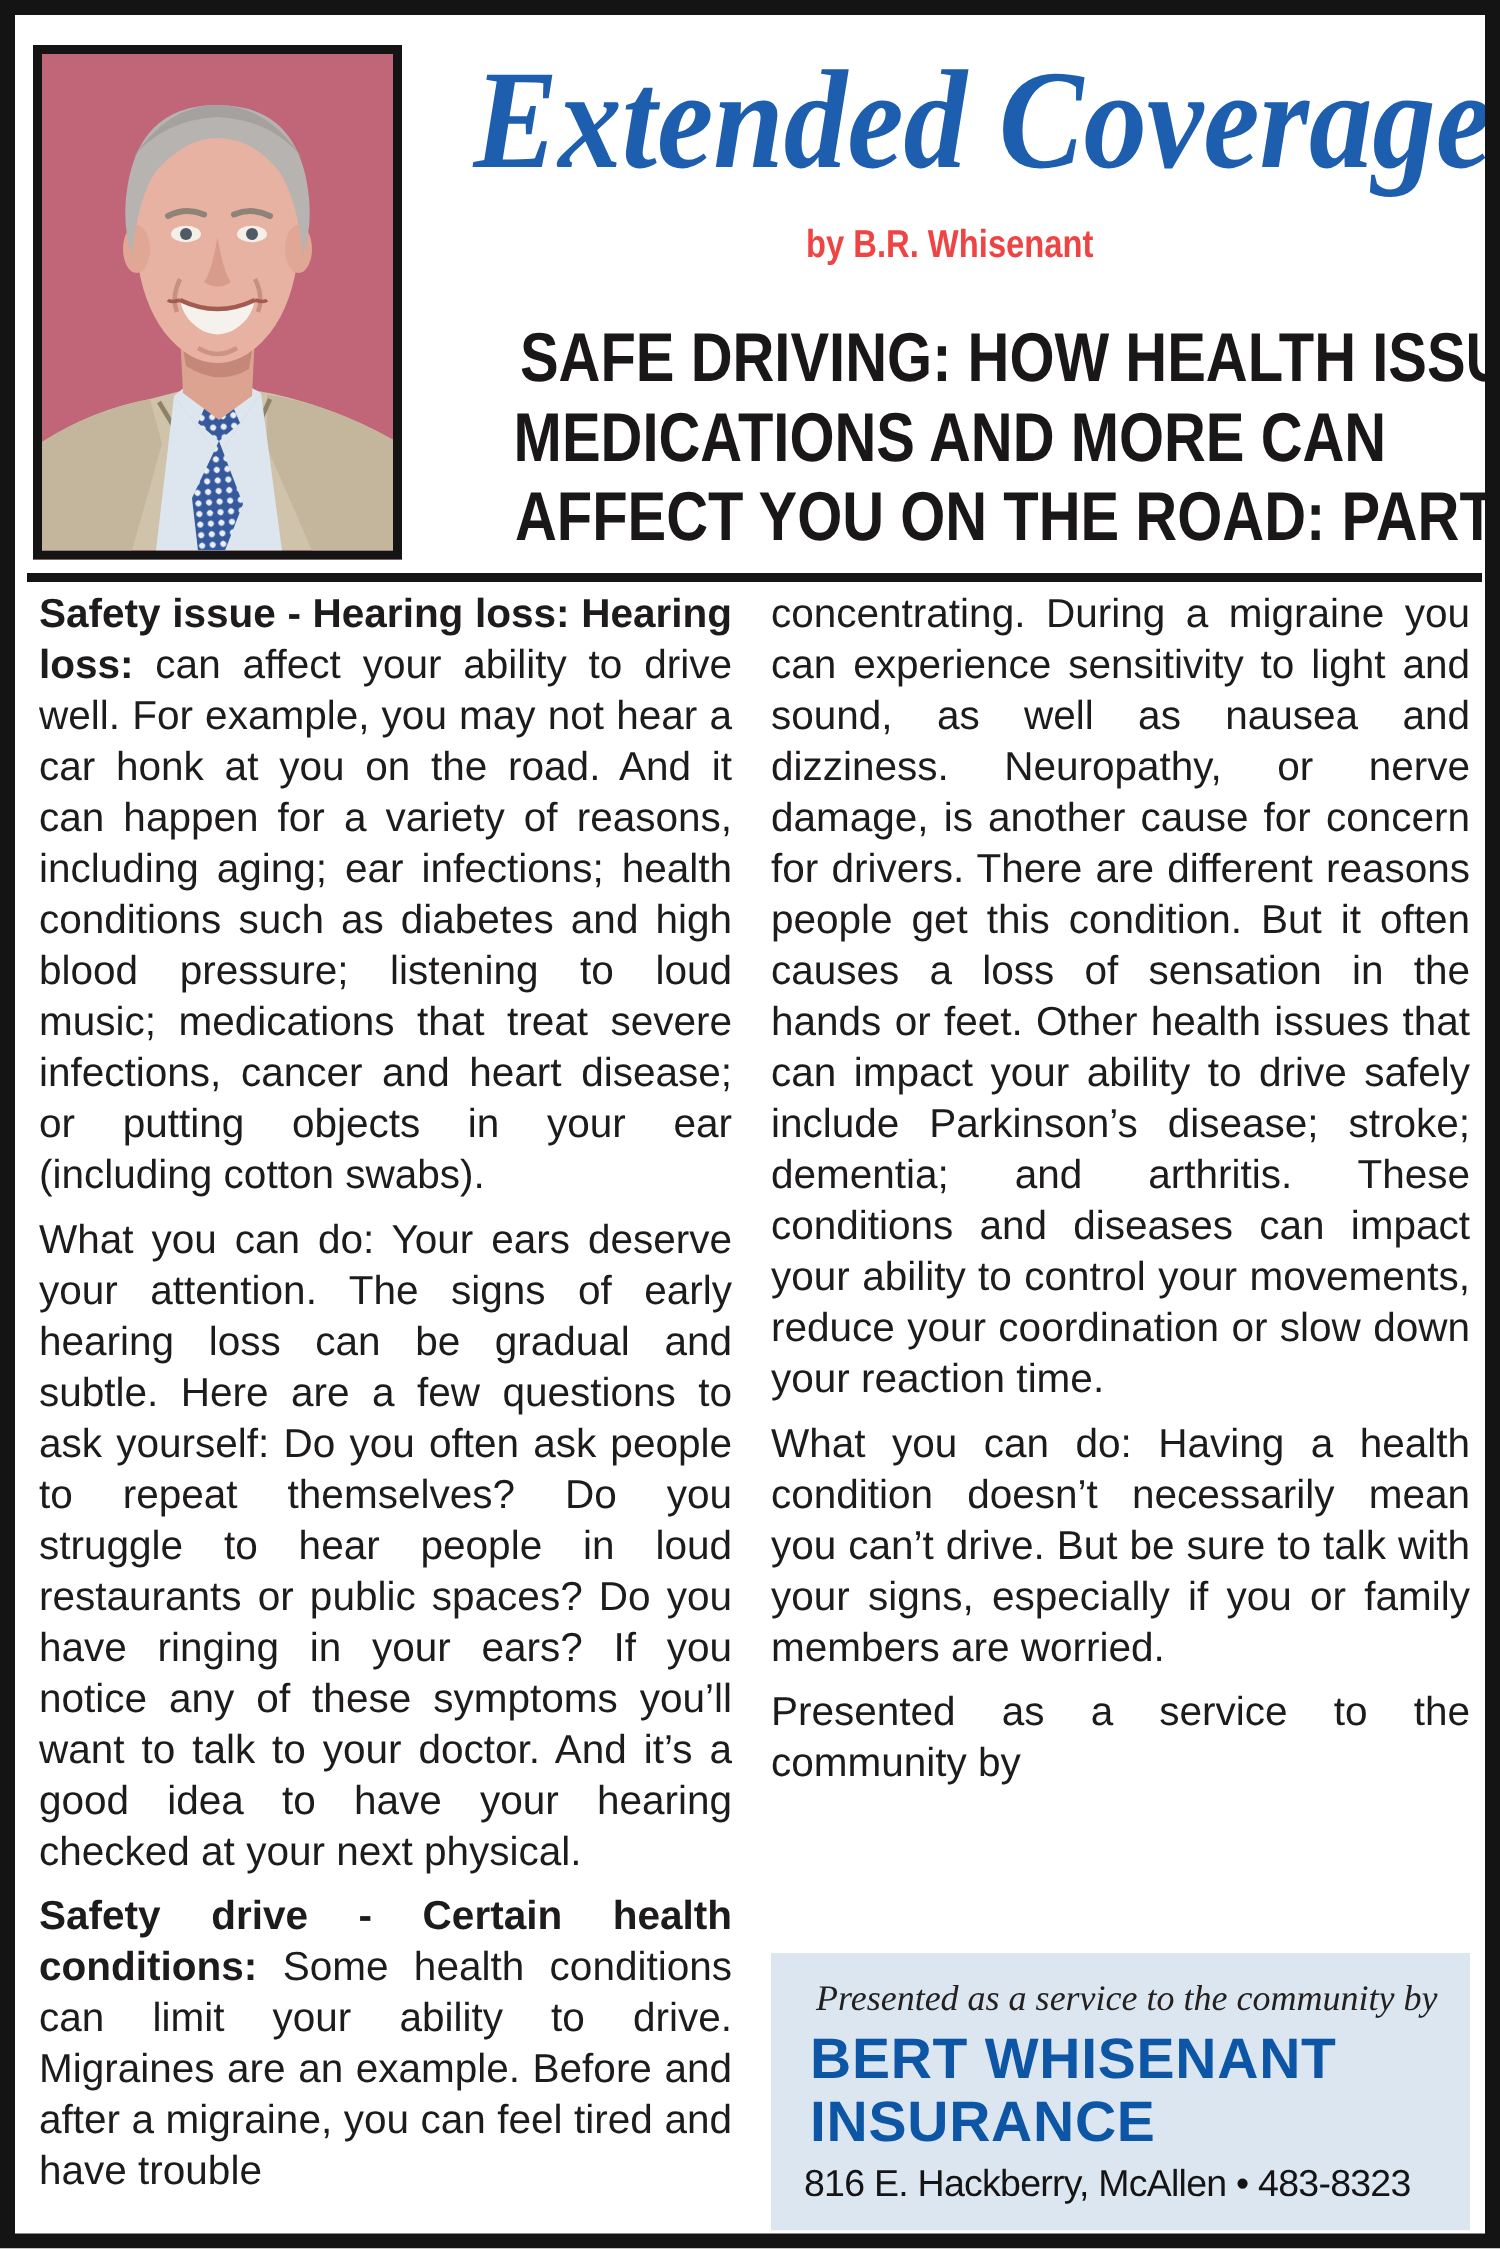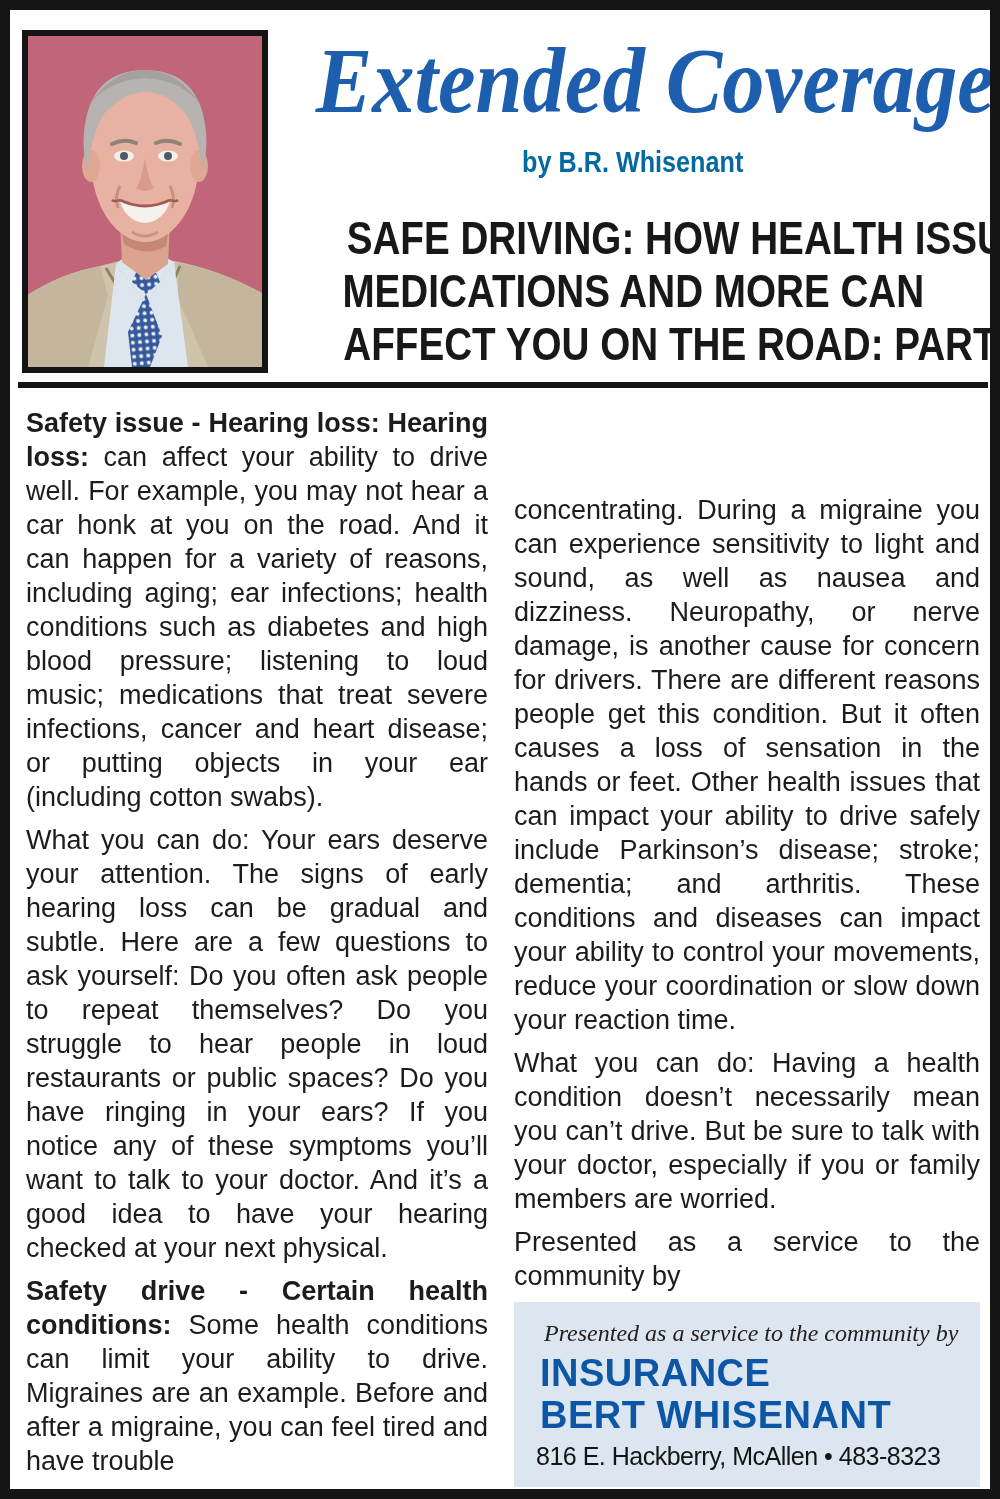--- a/index.html
+++ b/index.html
@@ -27,32 +27,32 @@
     margin-top:18px;
     font-family:Liberation Serif, serif;
     font-style:italic;font-weight:bold;
     font-size:94px;line-height:104px;
     color:#1d5fae;
     white-space:nowrap;
   }
   .title .squeeze{display:inline-block;transform:scaleX(0.90);transform-origin:50% 50%;}
   .byline{
     margin-top:8px;
-    font-weight:bold;font-size:30px;line-height:44px;color:#0369a1;
+    font-weight:bold;font-size:26px;line-height:44px;color:#ef4444;
   }
   .headline{
     margin-top:28px;
     font-weight:bold;font-size:46px;line-height:53px;color:#1a1718;
   }
   .cond{display:inline-block;transform:scaleX(0.84);transform-origin:50% 50%;white-space:nowrap;}
   .rule{position:absolute;left:8px;right:2px;top:372px;height:6px;background:#141414;}
   
   .main{
     position:absolute;left:16px;right:10px;top:382px;bottom:2px;
-    display:flex;gap:26px;overflow:hidden;align-items:flex-end;
+    display:flex;gap:26px;overflow:hidden;
   }
   .col{font-size:27px;line-height:34px;text-align:justify;}
   .col p{margin:0 0 9px 0;}
   .col-left{flex:1 1 auto;}
   .col-right{width:466px;flex:0 0 466px;display:flex;flex-direction:column;}
   .lead{font-weight:bold;}
   
   .sponsor-box{
     margin-top:auto;
     background:#dbe6f1;
@@ -161,25 +161,25 @@
   <div class="main">
 
     <div class="col col-left">
       <p><span class="lead">Safety issue - Hearing loss: Hearing loss:</span><span> can affect your ability to drive well. For example, you may not hear a car honk at you on the road. And it can happen for a variety of reasons, including aging; ear infections; health conditions such as diabetes and high blood pressure; listening to loud music; medications that treat severe infections, cancer and heart disease; or putting objects in your ear (including cotton swabs).</span></p>
       <p><span class="lead"></span><span>What you can do: Your ears deserve your attention. The signs of early hearing loss can be gradual and subtle. Here are a few questions to ask yourself: Do you often ask people to repeat themselves? Do you struggle to hear people in loud restaurants or public spaces? Do you have ringing in your ears? If you notice any of these symptoms you’ll want to talk to your doctor. And it’s a good idea to have your hearing checked at your next physical.</span></p>
       <p><span class="lead">Safety drive - Certain health conditions:</span><span> Some health conditions can limit your ability to drive. Migraines are an example. Before and after a migraine, you can feel tired and have trouble</span></p>
     </div>
 
     <div class="col col-right">
       <p><span class="lead"></span><span>concentrating. During a migraine you can experience sensitivity to light and sound, as well as nausea and dizziness. Neuropathy, or nerve damage, is another cause for concern for drivers. There are different reasons people get this condition. But it often causes a loss of sensation in the hands or feet. Other health issues that can impact your ability to drive safely include Parkinson’s disease; stroke; dementia; and arthritis. These conditions and diseases can impact your ability to control your movements, reduce your coordination or slow down your reaction time.</span></p>
-      <p><span class="lead"></span><span>What you can do: Having a health condition doesn’t necessarily mean you can’t drive. But be sure to talk with your doctor, especially if you or family members are worried.</span></p>
+      <p><span class="lead"></span><span>What you can do: Having a health condition doesn’t necessarily mean you can’t drive. But be sure to talk with your signs, especially if you or family members are worried.</span></p>
       <p><span class="lead"></span><span>Presented as a service to the community by</span></p>
 
       <div class="sponsor-box">
         <div class="sponsor-tagline">Presented as a service to the community by</div>
+        <div class="sponsor-name">BERT WHISENANT</div>
         <div class="sponsor-name">INSURANCE</div>
-        <div class="sponsor-name">BERT WHISENANT</div>
         <div class="sponsor-address">816 E. Hackberry, McAllen • 483-8323</div>
       </div>
     </div>
 
   </div>
 </div>
 
 </body></html>

